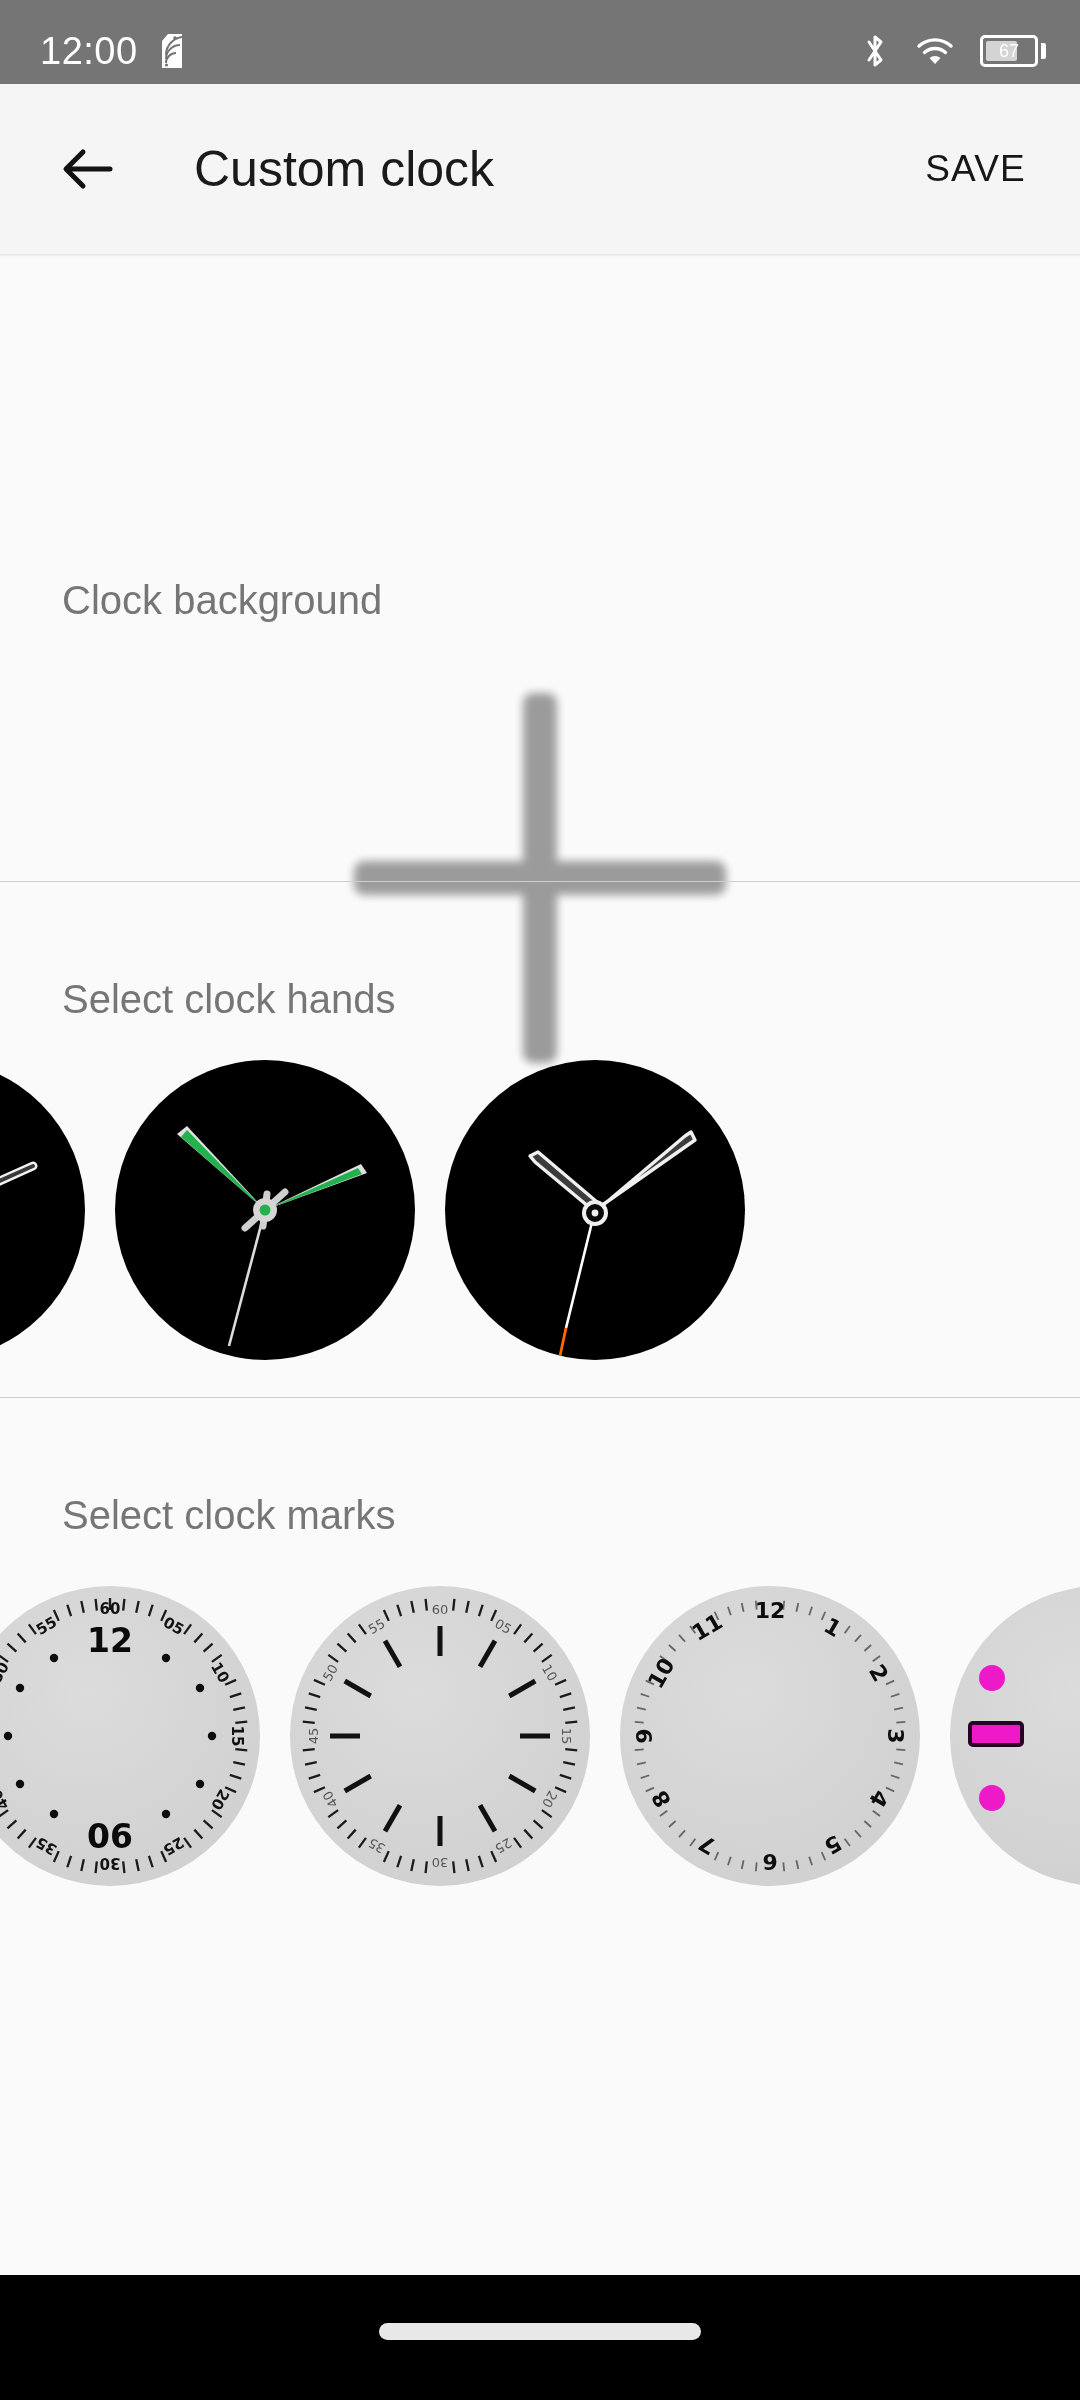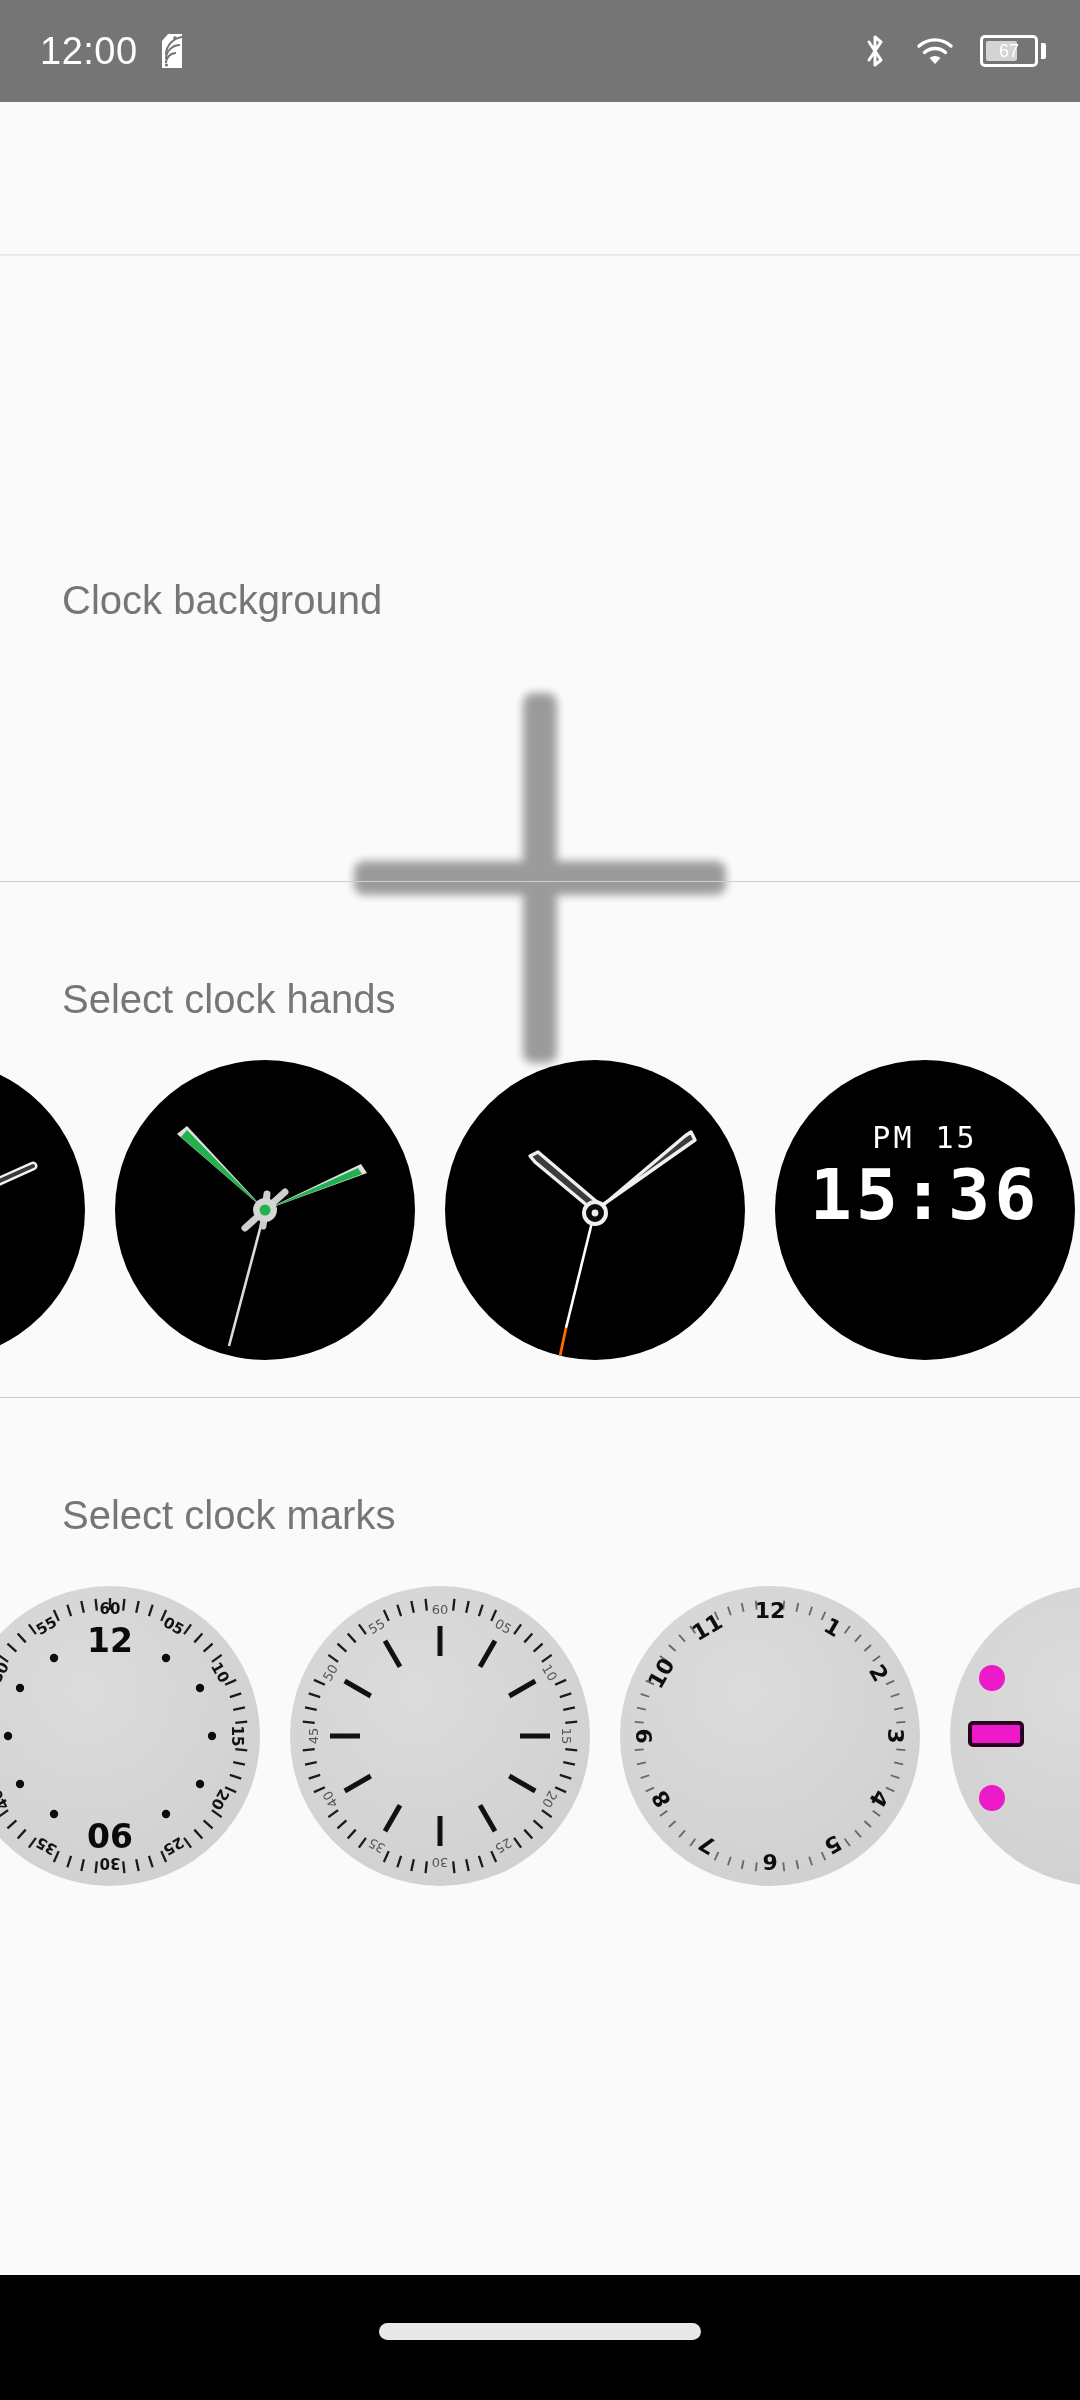--- a/index.html
+++ b/index.html
@@ -129,20 +129,31 @@
       <span class="batt">
         <span class="batt-body">
           <span class="batt-fill"></span>
         </span>
         <span class="batt-cap"></span>
         <span class="batt-num">67</span>
       </span>
     </div>
   </div>
 
+  <div class="appbar">
+    <div class="back-btn">
+      <span>
+        <svg class="back-icon" viewBox="0 0 52 44">
+          <path d="M48 22 L5 22 M21 5 L4 22 L21 39" stroke="#121212" stroke-width="5" fill="none" stroke-linecap="round" stroke-linejoin="round"></path>
+        </svg>
+      </span>
+    </div>
+    <div class="appbar-title">Custom clock</div>
+    <div class="save-btn">SAVE</div>
+  </div>
   <div class="appbar-shadow"></div>
 
   <div class="sec-bg">
     <div class="section-label">Clock background</div>
     <div class="plus-wrap">
       <div class="plus">
         <i class="v"></i>
           <i class="h"></i>
       </div>
     </div>
@@ -191,24 +202,20 @@
 
           <path d="M150 152 L240 76 L246 72 L250 80 L156 146 Z" fill="#3c3c3c" stroke="#f0f0f0" stroke-width="3.4" stroke-linejoin="round"></path>
 
           <path d="M150 150 L121 268" stroke="#ffffff" stroke-width="2.6" fill="none"></path>
           <path d="M121 268 L115 296" stroke="#ff6a00" stroke-width="2.8" fill="none"></path>
           <circle cx="150" cy="153" r="11" fill="#0a0a0a" stroke="#efefef" stroke-width="4"></circle>
           <circle cx="150" cy="153" r="3.4" fill="#efefef"></circle>
         </svg>
       </div>
 
-      <div class="face face-hands">
-        <div class="digi-ampm">PM 15</div>
-        <div class="digi-time">15:36</div>
-      </div>
 
     </div>
   </div>
   <div class="divider" style="top:1397px;"></div>
 
   <div class="sec-marks">
     <div class="section-label">Select clock marks</div>
 
     <div class="carousel marks-carousel">
 

